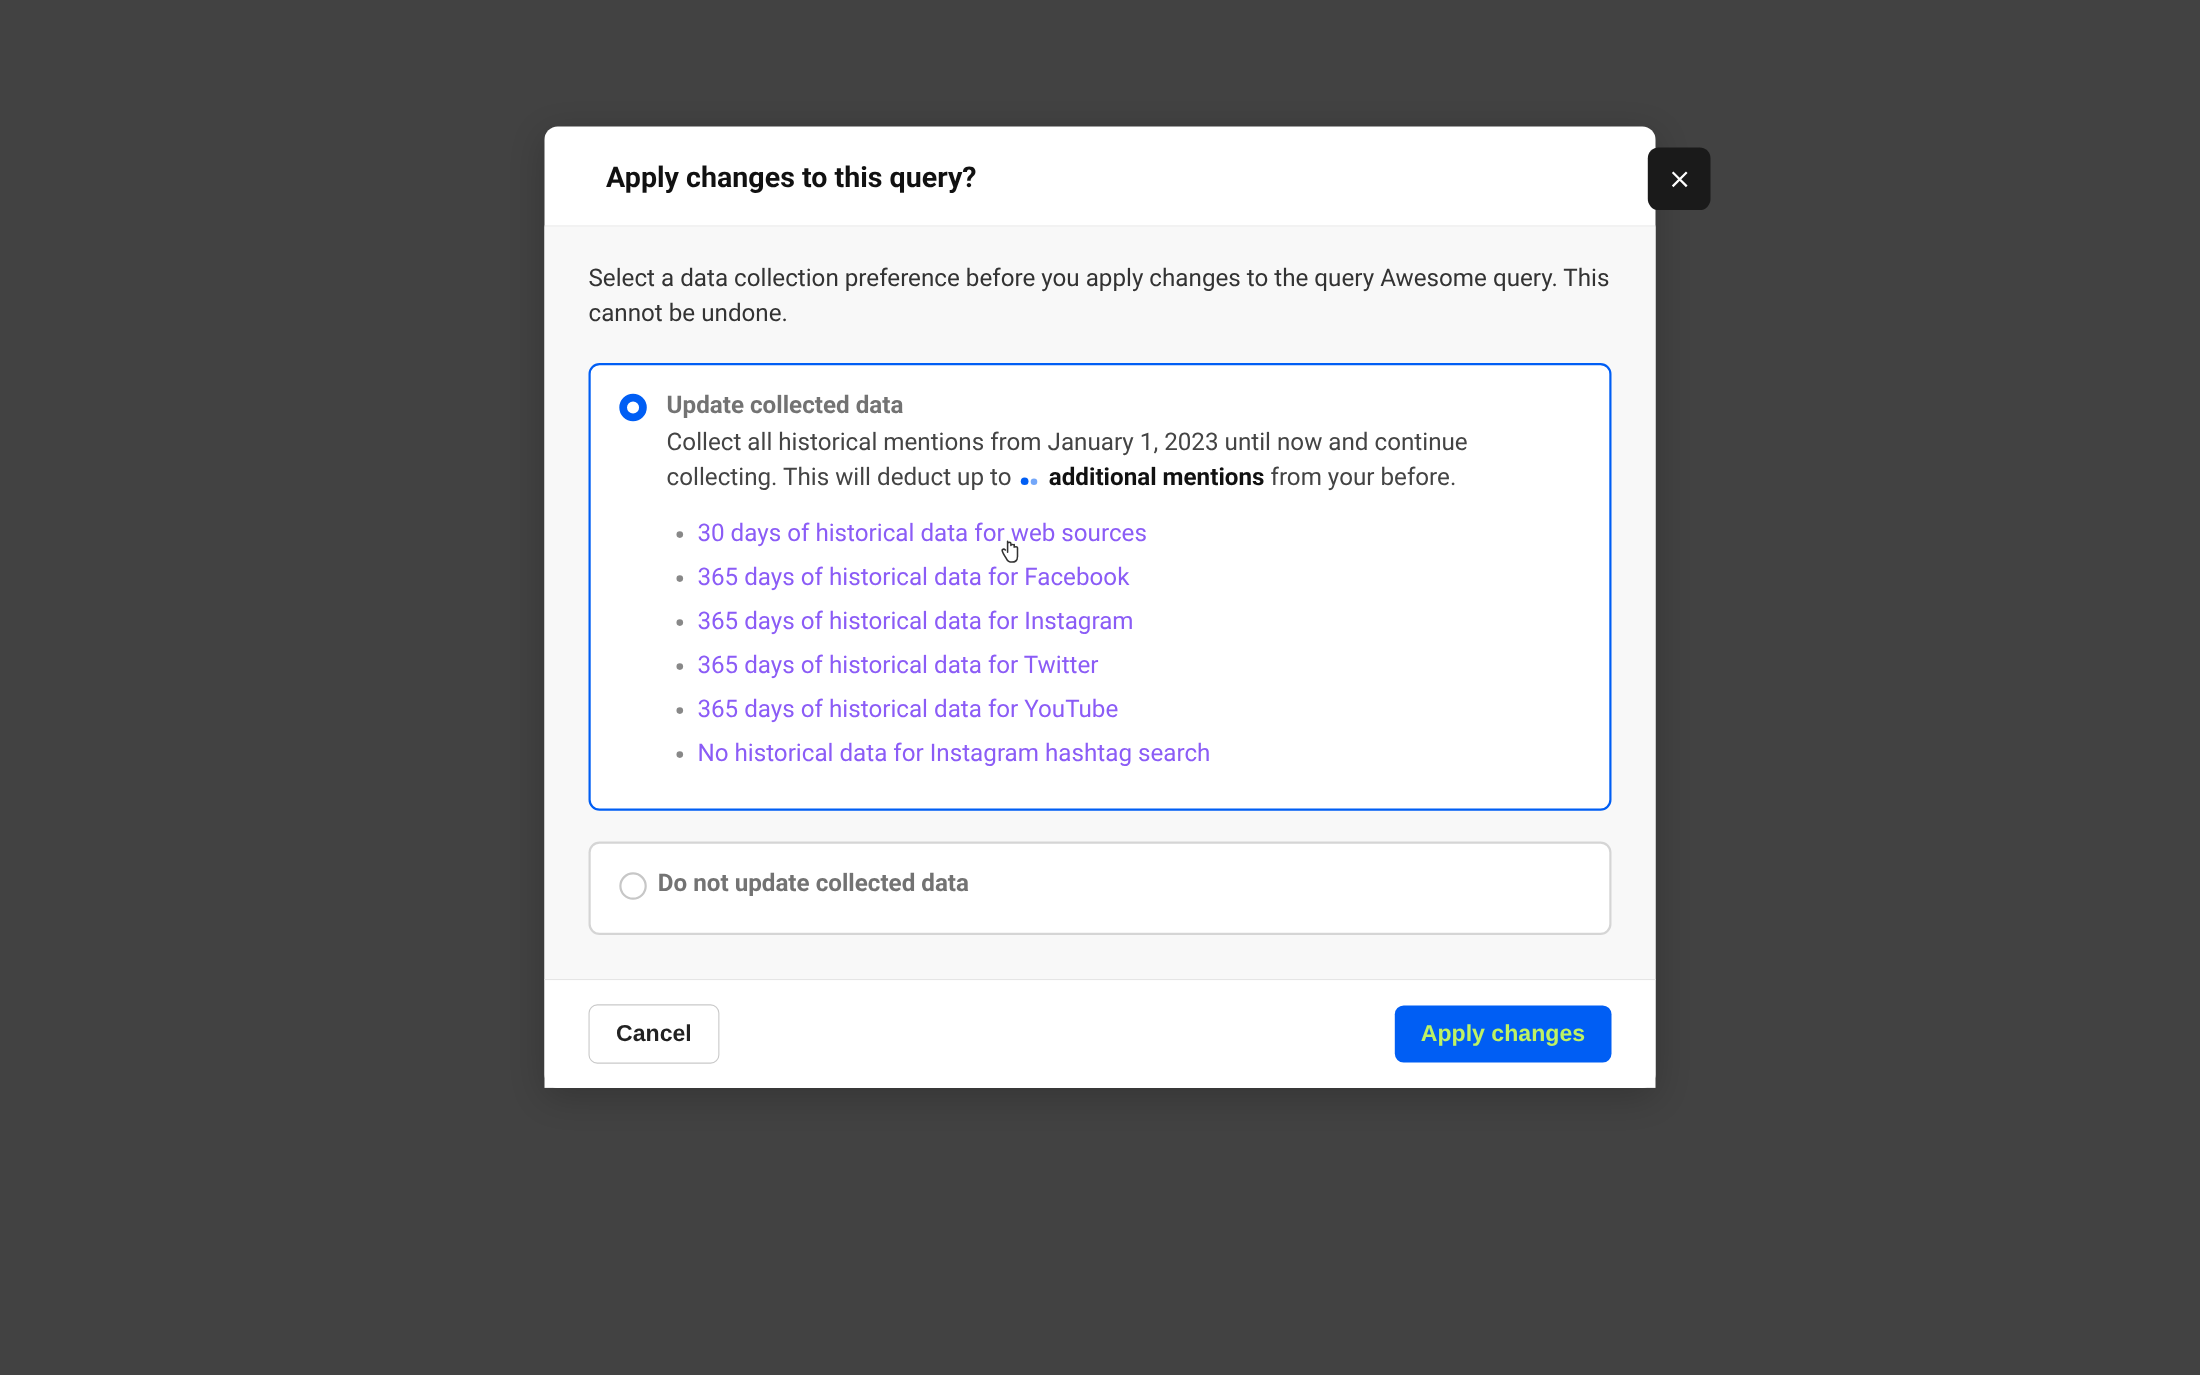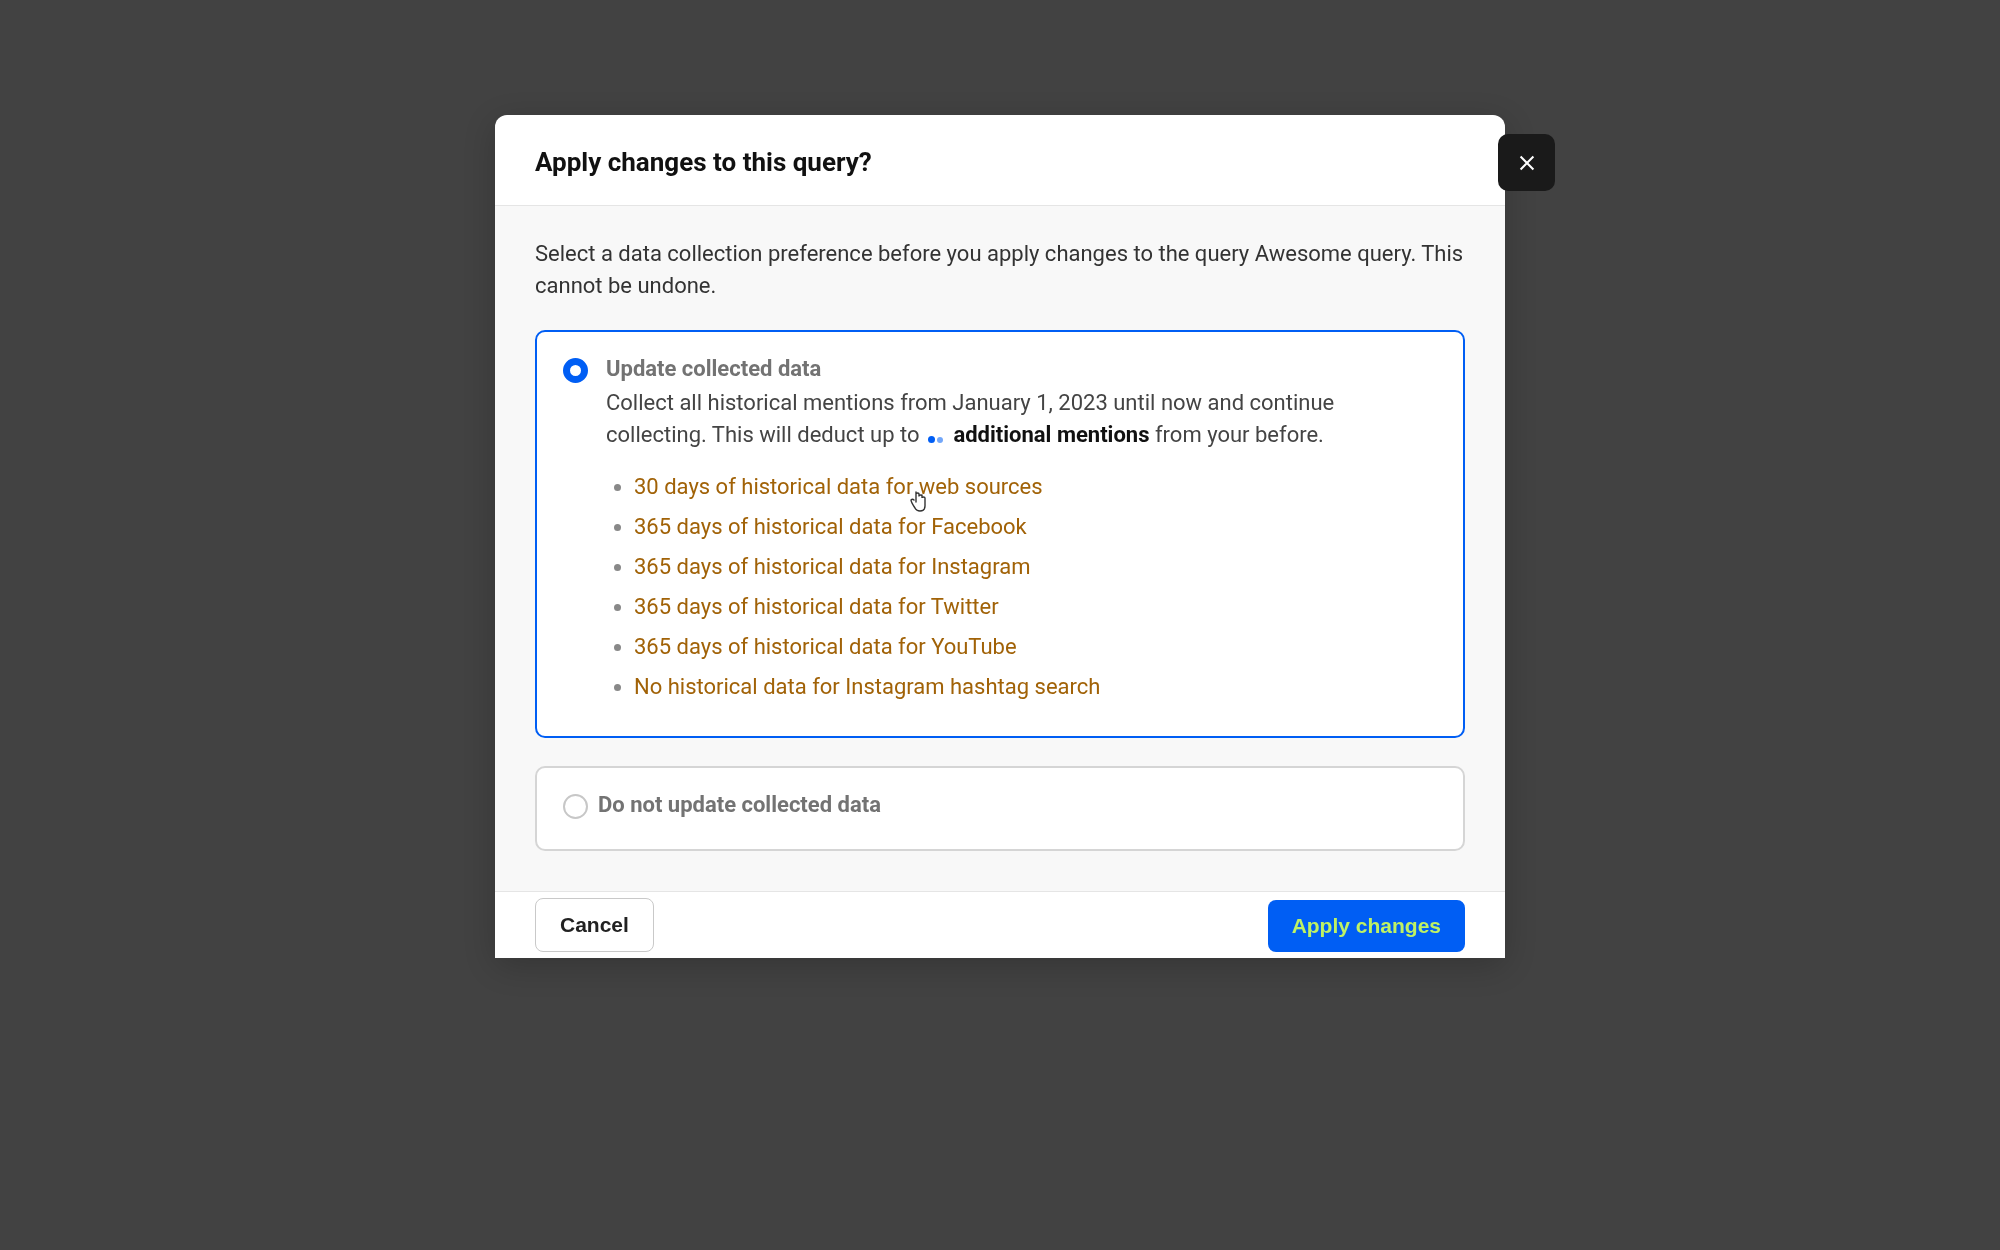--- a/index.html
+++ b/index.html
@@ -28,20 +28,21 @@
       box-shadow: 0 8px 32px rgba(0,0,0,0.2);
     }
     .modal-header {
       padding: 32px 40px 28px 40px;
       border-bottom: 1px solid #e5e5e5;
     }
     .modal-title {
       font-size: 26px;
       font-weight: 700;
       color: #111;
+      margin-left: 16px;
     }
     .close-btn {
       position: absolute;
       top: 19px;
       right: -50px;
       width: 57px;
       height: 57px;
       background: #1a1a1a;
       border: none;
       border-radius: 10px;
@@ -127,34 +128,34 @@
       width: 6px;
       height: 6px;
     }
     .history-list {
       list-style: disc;
       padding-left: 28px;
       margin-top: 18px;
     }
     .history-list li {
       font-size: 22px;
-      color: #a16207;
+      color: #8b5cf6;
       line-height: 1.55;
       margin-bottom: 6px;
     }
     .history-list li::marker {
       color: #888;
     }
     .modal-footer {
       background: #fff;
       border-top: 1px solid #e5e5e5;
-      padding: 6px 40px;
+      padding: 22px 40px;
       display: flex;
       justify-content: space-between;
-      align-items: flex-end;
+      align-items: center;
     }
     .btn {
       font-size: 21px;
       font-weight: 700;
       padding: 14px 24px;
       border-radius: 8px;
       cursor: pointer;
       border: none;
     }
     .btn-secondary {

